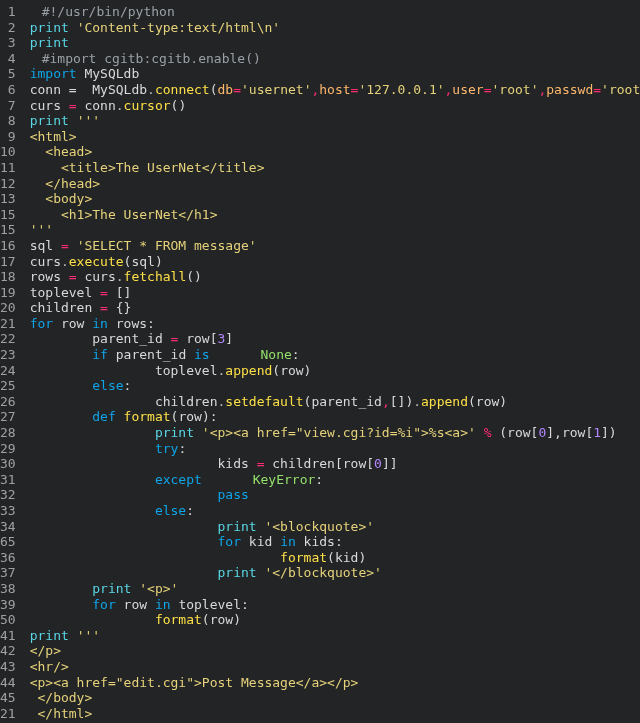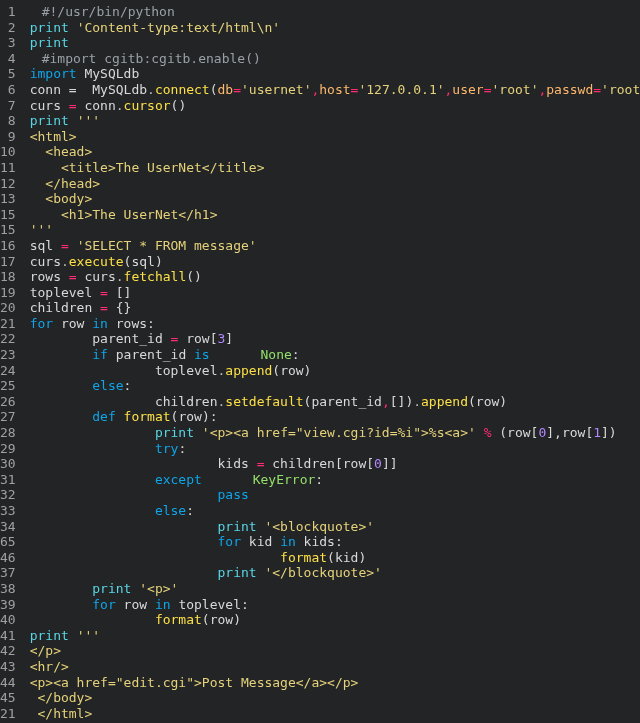--- a/index.html
+++ b/index.html
@@ -53,25 +53,25 @@
       <div>26</div>
       <div>27</div>
       <div>28</div>
       <div>29</div>
       <div>30</div>
       <div>31</div>
       <div>32</div>
       <div>33</div>
       <div>34</div>
       <div>65</div>
-      <div>46</div>
+      <div>36</div>
       <div>37</div>
       <div>38</div>
       <div>39</div>
-      <div>40</div>
+      <div>50</div>
       <div>41</div>
       <div>42</div>
       <div>43</div>
       <div>44</div>
       <div>45</div>
       <div>21</div>
       <div>47</div>
     </div>
   <div class="code"><div class="line"><span class="c0">#!/usr/bin/python</span></div><div class="line"><span class="bi">print </span><span class="st">'Content-type:text/html\n'</span></div><div class="line"><span class="bi">print</span></div><div class="line"><span class="c0">#import cgitb:cgitb.enable()</span></div><div class="line"><span class="kw">import</span><span class="id"> MySQLdb</span></div><div class="line"><span class="id">conn</span><span class="id"> = </span><span class="id"> MySQLdb</span><span class="pu">.</span><span class="fn">connect</span><span class="id">(</span><span class="pa">db</span><span class="op">=</span><span class="st">'usernet'</span><span class="op">,</span><span class="pa">host</span><span class="op">=</span><span class="st">'127.0.0.1'</span><span class="op">,</span><span class="pa">user</span><span class="op">=</span><span class="st">'root'</span><span class="op">,</span><span class="pa">passwd</span><span class="op">=</span><span class="st">'root'</span></div><div class="line"><span class="id">curs</span><span class="id"> </span><span class="op">=</span><span class="id"> conn</span><span class="pu">.</span><span class="fn">cursor</span><span class="id">()</span></div><div class="line"><span class="bi">print </span><span class="st">'''</span></div><div class="line"><span class="st">&lt;html&gt;</span></div><div class="line"><span class="st">  &lt;head&gt;</span></div><div class="line"><span class="st">    &lt;title&gt;The UserNet&lt;/title&gt;</span></div><div class="line"><span class="st">  &lt;/head&gt;</span></div><div class="line"><span class="st">  &lt;body&gt;</span></div><div class="line"><span class="st">    &lt;h1&gt;The UserNet&lt;/h1&gt;</span></div><div class="line"><span class="st">'''</span></div><div class="line"><span class="id">sql</span><span class="id"> </span><span class="op">=</span><span class="id"> </span><span class="st">'SELECT * FROM message'</span></div><div class="line"><span class="id">curs</span><span class="pu">.</span><span class="fn">execute</span><span class="id">(</span><span class="id">sql</span><span class="id">)</span></div><div class="line"><span class="id">rows</span><span class="id"> </span><span class="op">=</span><span class="id"> curs</span><span class="pu">.</span><span class="fn">fetchall</span><span class="id">()</span></div><div class="line"><span class="id">toplevel</span><span class="id"> </span><span class="op">=</span><span class="id"> </span><span class="id">[]</span></div><div class="line"><span class="id">children</span><span class="id"> </span><span class="op">=</span><span class="id"> </span><span class="id">{}</span></div><div class="line"><span class="kw">for</span><span class="id"> row </span><span class="kw">in</span><span class="id"> rows:</span></div><div class="line"><span class="id">        parent_id </span><span class="op">=</span><span class="id"> row[</span><span class="nm">3</span><span class="id">]</span></div><div class="line"><span class="id">        </span><span class="kw">if</span><span class="id"> parent_id </span><span class="kw">is</span><span class="id"> </span><span class="cl">None</span><span class="id">:</span></div><div class="line"><span class="id">                toplevel</span><span class="pu">.</span><span class="fn">append</span><span class="id">(</span><span class="id">row</span><span class="id">)</span></div><div class="line"><span class="id">        </span><span class="kw">else</span><span class="id">:</span></div><div class="line"><span class="id">                children</span><span class="pu">.</span><span class="fn">setdefault</span><span class="id">(</span><span class="id">parent_id</span><span class="op">,</span><span class="id">[]</span><span class="id">)</span><span class="pu">.</span><span class="fn">append</span><span class="id">(</span><span class="id">row</span><span class="id">)</span></div><div class="line"><span class="id">        </span><span class="kw">def</span><span class="id"> </span><span class="fn">format</span><span class="id">(</span><span class="id">row</span><span class="id">):</span></div><div class="line"><span class="id">                </span><span class="bi">print</span><span class="id"> </span><span class="st">'&lt;p&gt;&lt;a href="view.cgi?id=%i"&gt;%s&lt;a&gt;'</span><span class="id"> </span><span class="op">%</span><span class="id"> (row[</span><span class="nm">0</span><span class="id">],row[</span><span class="nm">1</span><span class="id">])</span></div><div class="line"><span class="id">                </span><span class="kw">try</span><span class="id">:</span></div><div class="line"><span class="id">                        kids </span><span class="op">=</span><span class="id"> children</span><span class="id">[</span><span class="id">row[</span><span class="nm">0</span><span class="id">]]</span></div><div class="line"><span class="id">                </span><span class="kw">except</span><span class="id"> </span><span class="cl">KeyError</span><span class="id">:</span></div><div class="line"><span class="id">                        </span><span class="kw">pass</span></div><div class="line"><span class="id">                </span><span class="kw">else</span><span class="id">:</span></div><div class="line"><span class="id">                        </span><span class="bi">print</span><span class="id"> </span><span class="st">'&lt;blockquote&gt;'</span></div><div class="line"><span class="id">                        </span><span class="kw">for</span><span class="id"> kid </span><span class="kw">in</span><span class="id"> kids:</span></div><div class="line"><span class="id">                                </span><span class="fn">format</span><span class="id">(</span><span class="id">kid</span><span class="id">)</span></div><div class="line"><span class="id">                        </span><span class="bi">print</span><span class="id"> </span><span class="st">'&lt;/blockquote&gt;'</span></div><div class="line"><span class="id">        </span><span class="bi">print</span><span class="id"> </span><span class="st">'&lt;p&gt;'</span></div><div class="line"><span class="id">        </span><span class="kw">for</span><span class="id"> row </span><span class="kw">in</span><span class="id"> toplevel:</span></div><div class="line"><span class="id">                </span><span class="fn">format</span><span class="id">(</span><span class="id">row</span><span class="id">)</span></div><div class="line"><span class="bi">print </span><span class="st">'''</span></div><div class="line"><span class="st">&lt;/p&gt;</span></div><div class="line"><span class="st">&lt;hr/&gt;</span></div><div class="line"><span class="st">&lt;p&gt;&lt;a href="edit.cgi"&gt;Post Message&lt;/a&gt;&lt;/p&gt;</span></div><div class="line"><span class="st"> &lt;/body&gt;</span></div><div class="line"><span class="st"> &lt;/html&gt;</span></div><div class="line"><span class="st">'''</span></div></div>
 </div>

